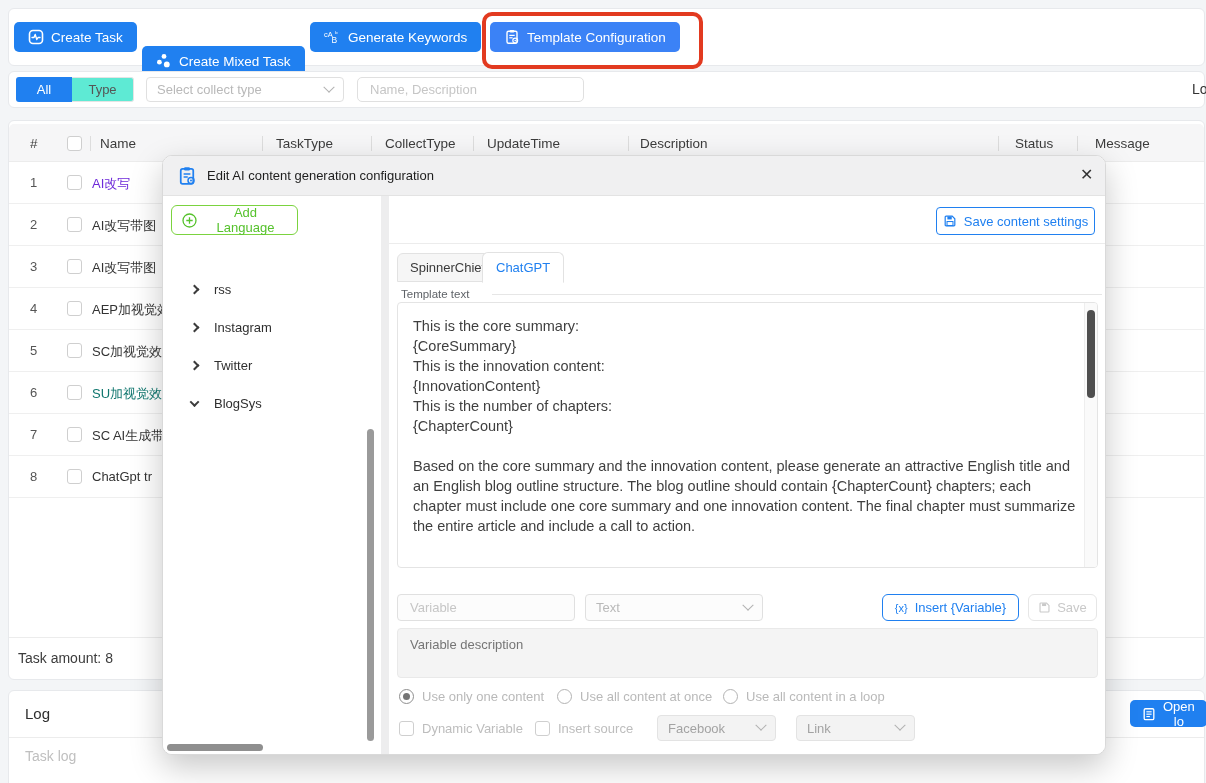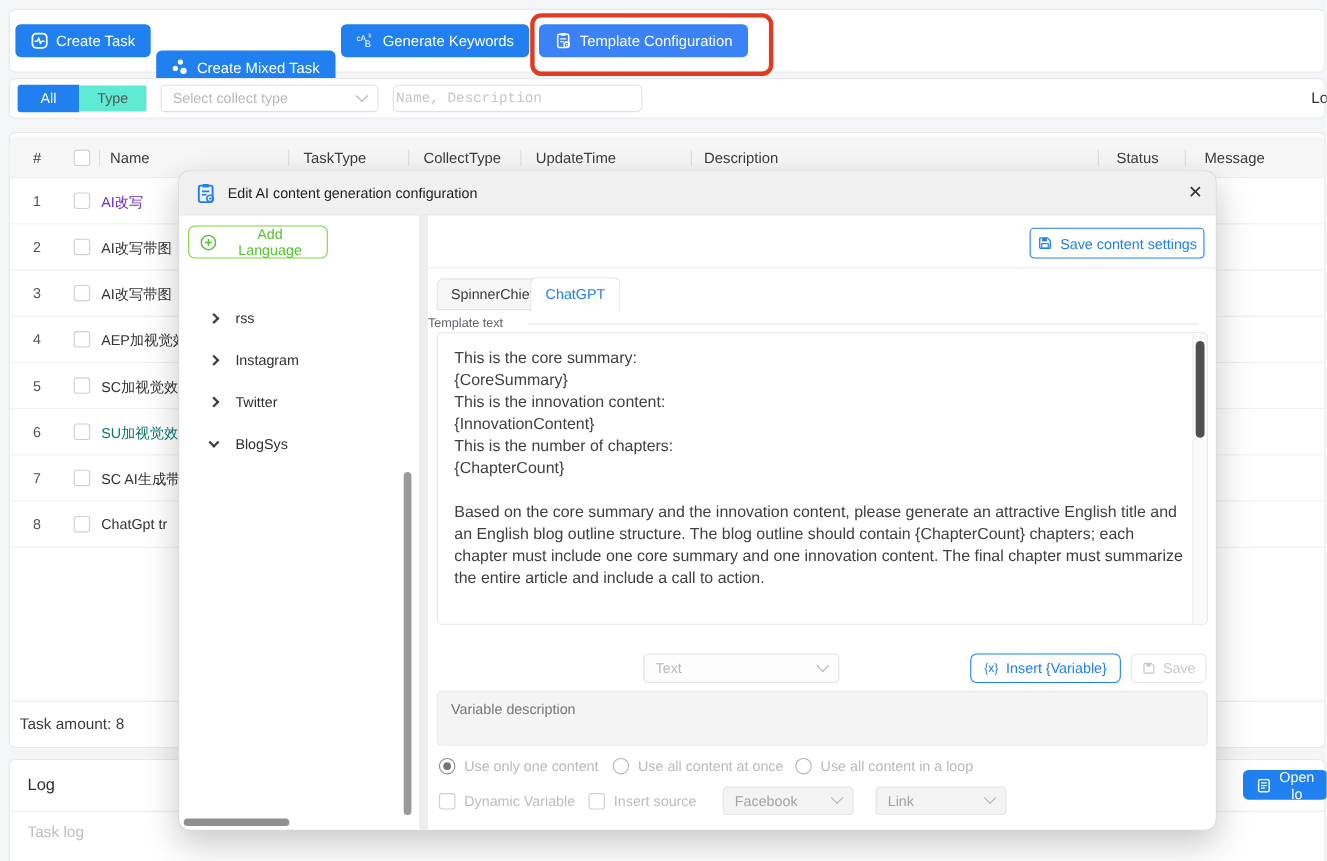--- a/index.html
+++ b/index.html
@@ -25,21 +25,21 @@
     font-size:13px; font-family:inherit; cursor:pointer;
   }
   .btn-outline-gray {
     position:absolute; display:inline-flex; align-items:center; gap:6px; justify-content:center;
     background:#fff; color:#c9c9c9; border:1px solid #e6e6e6; border-radius:4px;
     font-size:13px; font-family:inherit;
   }
   .seg { position:absolute; height:25px; display:inline-flex; align-items:center; justify-content:center; font-size:13px; }
   .input {
     position:absolute; border:1px solid #e0e0e0; border-radius:4px; background:#fff;
-    font-family:Liberation Mono, monospace; font-size:13px; color:#333; padding:0 2px; outline:none;
+    font-family:Liberation Sans, sans-serif; font-size:13px; color:#333; padding:0 12px; outline:none;
   }
   .input::placeholder { color:#c6c6c6; }
   .fakeselect {
     position:absolute; border:1px solid #e0e0e0; border-radius:4px; background:#fff;
     display:flex; align-items:center; justify-content:space-between; padding:0 10px; color:#b9b9b9;
   }
   .fakeselect.gray { background:#f3f3f3; border-color:#e3e3e3; color:#a3a3a3; }
   .selchev { width:8px; height:8px; border-right:1.6px solid #b2b2b2; border-bottom:1.6px solid #b2b2b2; transform:rotate(45deg) translate(-2px,-2px); }
   .colhead { position:absolute; top:0; height:38px; display:flex; align-items:center; font-size:13.5px; color:#3c3c3c; }
   .coldiv { position:absolute; top:12px; width:1px; height:15px; background:#ddd; }
@@ -300,39 +300,40 @@
 
     <div class="abs" style="left:0; top:47px; width:100%; height:1px; background:#ececec;"></div>
 
     <div class="abs" style="left:8px; top:57px; height:29px; padding:0 12px; display:inline-flex; align-items:center; background:#f6f6f6; border:1px solid #e2e2e2; border-radius:6px 6px 0 0; color:#3a3a3a; font-size:13px; cursor:pointer;">
       <span>SpinnerChief</span>
     </div>
     <div class="abs" style="left:93px; top:56px; height:31px; padding:0 13px; display:inline-flex; align-items:center; background:#fff; border:1px solid #e2e2e2; border-bottom:1px solid #fff; border-radius:6px 6px 0 0; color:#2080f0; font-size:13px; z-index:2; cursor:pointer;">
       <span>ChatGPT</span>
     </div>
 
-    <div class="legendrow" style="left:0; top:92px; width:701px;gap:23px;">
+    <div class="legendrow" style="left:12px; top:92px; width:701px;gap:23px;">
       <span class="lbl">Template text</span>
       <span class="line"></span>
     </div>
 
     <div class="abs" style="left:8px; top:106px; width:701px; height:266px; border:1px solid #e4e4e4; border-radius:4px; background:#fff; overflow:hidden;">
       <div style="position:absolute; left:0; top:0; right:14px; bottom:0; padding:13px 4px 13px 15px; font-size:14.5px; line-height:20px; color:#3f3f3f; white-space:pre-wrap;">This is the core summary:
 {CoreSummary}
 This is the innovation content:
 {InnovationContent}
 This is the number of chapters:
 {ChapterCount}
 
 Based on the core summary and the innovation content, please generate an attractive English title and an English blog outline structure. The blog outline should contain {ChapterCount} chapters; each chapter must include one core summary and one innovation content. The final chapter must summarize the entire article and include a call to action.</div>
       <div class="abs" style="right:0; top:0; width:13px; height:100%; background:#fafafa; border-left:1px solid #eee;"></div>
       <div class="dlg-scroll-thumb" style="right:2px; top:7px; width:8px; height:88px; background:#4f4f4f;"></div>
     </div>
 
 
+    <input class="input" style="left: 8px; top: 398px; width: 178px; height: 27px; background: rgb(252, 252, 252);" disabled="" placeholder="Variable">
 
     <div class="fakeselect" style="left:196px; top:398px; width:178px; height:27px; background:#fcfcfc;">
       <span>Text</span>
       <span class="selchev"></span>
     </div>
 
     <button class="btn-outline-blue" style="left:493px; top:398px; width:137px; height:27px; border-radius:6px;">
       <span style="font-size:11px;">{x}</span>
       <span>Insert {Variable}</span>
     </button>

